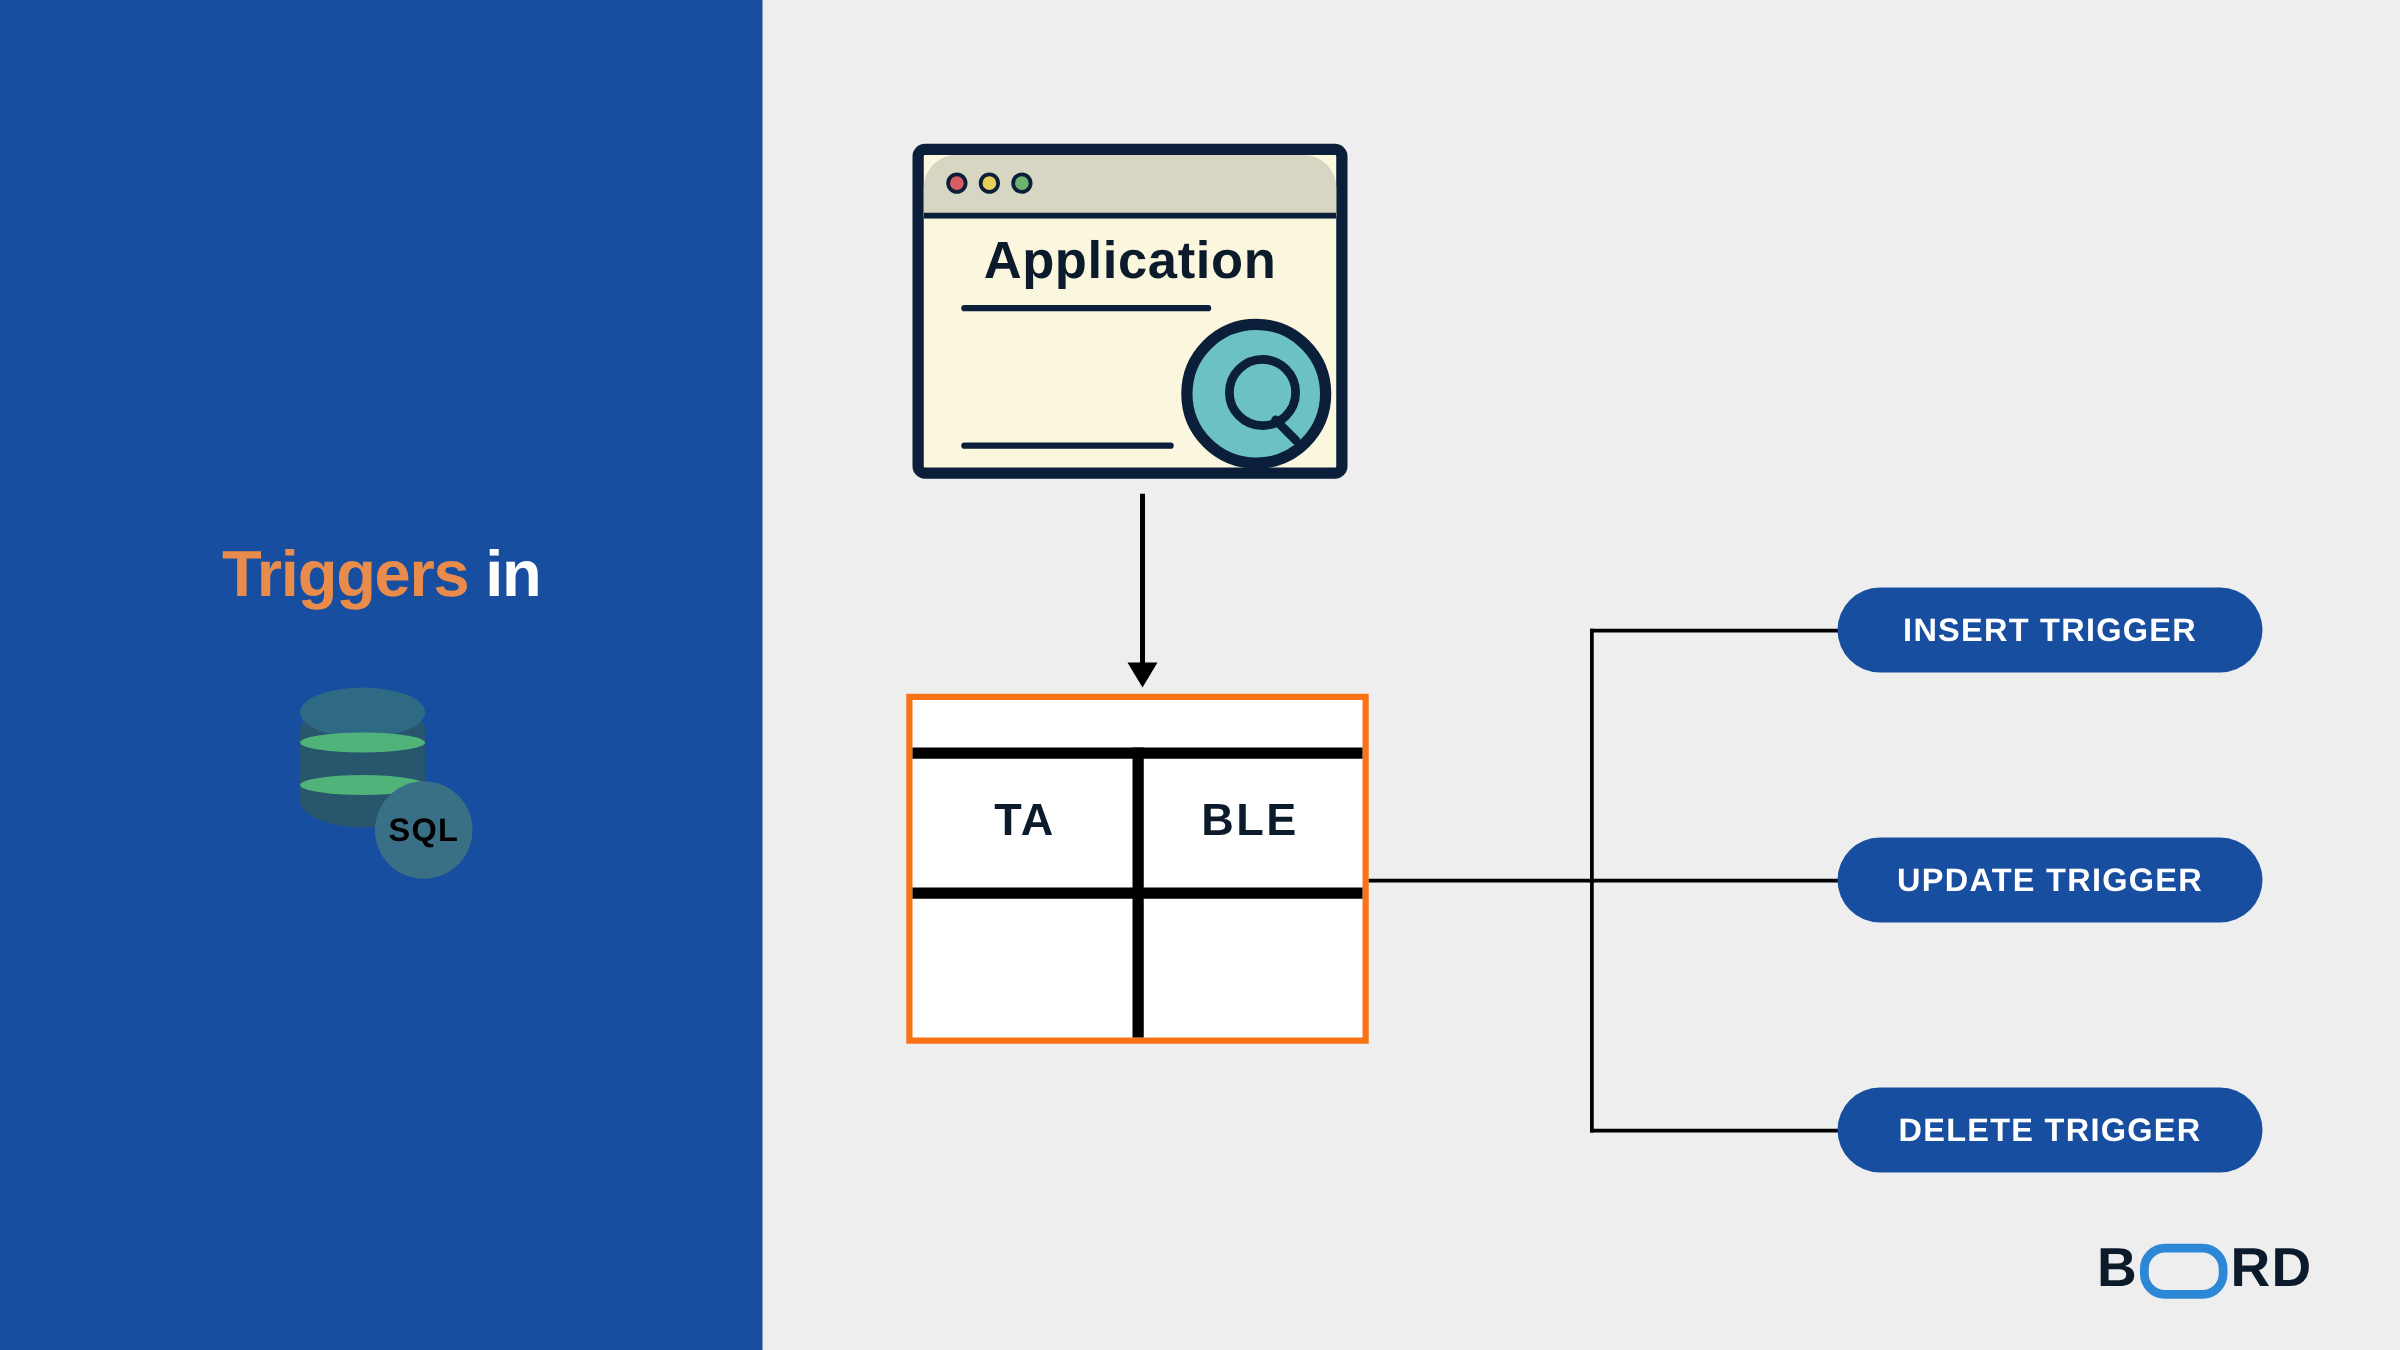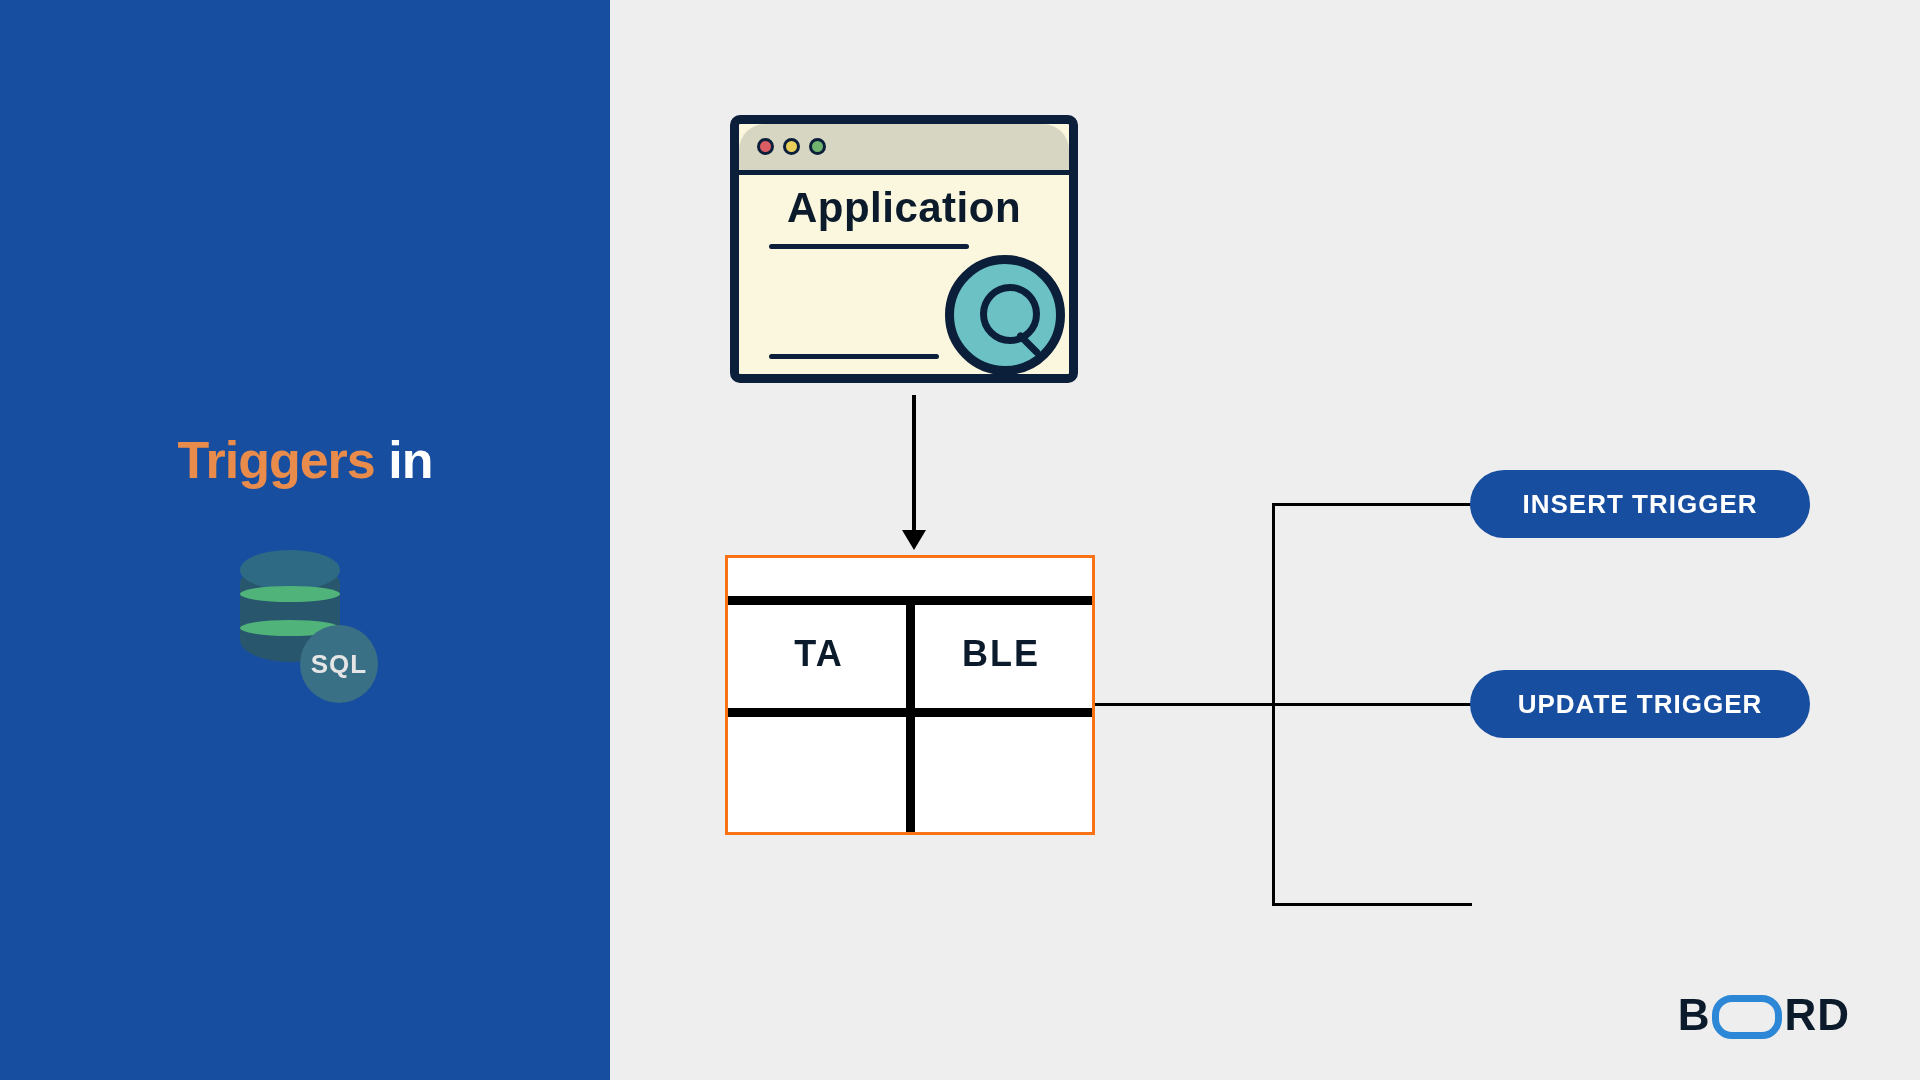--- a/index.html
+++ b/index.html
@@ -6,35 +6,35 @@
   #stage{position:relative;width:1920px;height:1080px;background:#eeeeee;}
   #left{position:absolute;left:0;top:0;width:610px;height:1080px;background:#174ea0;}
   #title{position:absolute;left:0;width:610px;top:430px;text-align:center;font-size:52px;font-weight:800;letter-spacing:-1px;}
   #title .em{color:#e98b4a;}
   #title .in{color:#ffffff;}
   
   #sqlicon{position:absolute;left:240px;top:540px;width:130px;height:160px;}
   .disk{position:absolute;left:0;width:100px;height:40px;border-radius:50%/50%;background:#28566d;}
   .disk.body{height:50px;border-radius:50px/20px;}
   .band{position:absolute;left:0;width:100px;height:16px;background:#4fb37a;border-radius:50px/8px;}
-  #sqlbadge{position:absolute;left:60px;top:85px;width:78px;height:78px;border-radius:50%;background:#3a7085;color:#e5e5e5;font-weight:700;font-size:26px;display:flex;align-items:center;justify-content:center;letter-spacing:1px;}
+  #sqlbadge{position:absolute;left:60px;top:85px;width:78px;height:78px;border-radius:50%;background:#3a7085;color:#000000;font-weight:700;font-size:26px;display:flex;align-items:center;justify-content:center;letter-spacing:1px;}
   
   #appwin{position:absolute;left:730px;top:115px;width:330px;height:250px;border:9px solid #0b1f3a;border-radius:10px;background:#fbf6de;}
   #appbar{position:absolute;left:0;top:0;right:0;height:46px;background:#d7d6c2;border-bottom:5px solid #0b1f3a;border-radius:26px 26px 0 0;}
   .dot{position:absolute;top:14px;width:17px;height:17px;border-radius:50%;border:3px solid #0b1f3a;box-sizing:border-box;}
   #apptxt{position:absolute;left:0;right:0;top:60px;text-align:center;font-size:42px;font-weight:900;color:#0c1b2b;letter-spacing:0.5px;}
   .appln{position:absolute;left:30px;height:5px;background:#0b1f3a;border-radius:3px;}
   #mag{position:absolute;left:945px;top:255px;width:120px;height:120px;border-radius:50%;background:#6cc1c5;border:9px solid #0b1f3a;box-sizing:border-box;}
   #maglens{position:absolute;left:26px;top:20px;width:46px;height:46px;border:7px solid #0b1f3a;border-radius:50%;}
   #maghandle{position:absolute;left:64px;top:66px;width:30px;height:7px;background:#0b1f3a;transform:rotate(45deg);transform-origin:left center;border-radius:4px;}
   
   #arrshaft{position:absolute;left:912px;top:395px;width:4px;height:140px;background:#000;}
   #arrhead{position:absolute;left:902px;top:530px;width:0;height:0;border-left:12px solid transparent;border-right:12px solid transparent;border-top:20px solid #000;}
   
-  #tbl{position:absolute;left:725px;top:555px;width:370px;height:280px;border:3px solid #f97316;box-sizing:border-box;background:#fff;}
+  #tbl{position:absolute;left:725px;top:555px;width:370px;height:280px;border:5px solid #f97316;box-sizing:border-box;background:#fff;}
   #tblh{position:absolute;left:0;right:0;top:0;height:38px;border-bottom:9px solid #000;}
   #tblv{position:absolute;top:38px;bottom:0;left:50%;width:9px;margin-left:-4px;background:#000;}
   #tblm{position:absolute;left:0;right:0;top:150px;height:9px;background:#000;}
   .tcell{position:absolute;top:75px;width:50%;text-align:center;font-size:36px;font-weight:900;color:#0c1b2b;letter-spacing:2px;}
   
   .hline{position:absolute;height:3px;background:#000;}
   .vline{position:absolute;width:3px;background:#000;}
   
   .pill{position:absolute;left:1470px;width:340px;height:68px;border-radius:40px;background:#174ea0;color:#fff;font-weight:800;font-size:26px;display:flex;align-items:center;justify-content:center;letter-spacing:1px;}
   
@@ -88,20 +88,21 @@
   </div>
 
   <div class="hline" style="left:1095px;top:703px;width:180px;"></div>
   <div class="vline" style="left:1272px;top:503px;height:403px;"></div>
   <div class="hline" style="left:1272px;top:503px;width:200px;"></div>
   <div class="hline" style="left:1272px;top:703px;width:200px;"></div>
   <div class="hline" style="left:1272px;top:903px;width:200px;"></div>
 
   <div class="pill" style="top:470px;">INSERT TRIGGER</div>
   <div class="pill" style="top:670px;">UPDATE TRIGGER</div>
+  <div class="pill" style="top:870px;">DELETE TRIGGER</div>
 
   <div id="logo">
     <span>B</span>
     <span class="loop"></span>
     <span>RD</span>
   </div>
 
 </div>
 
 </body></html>

